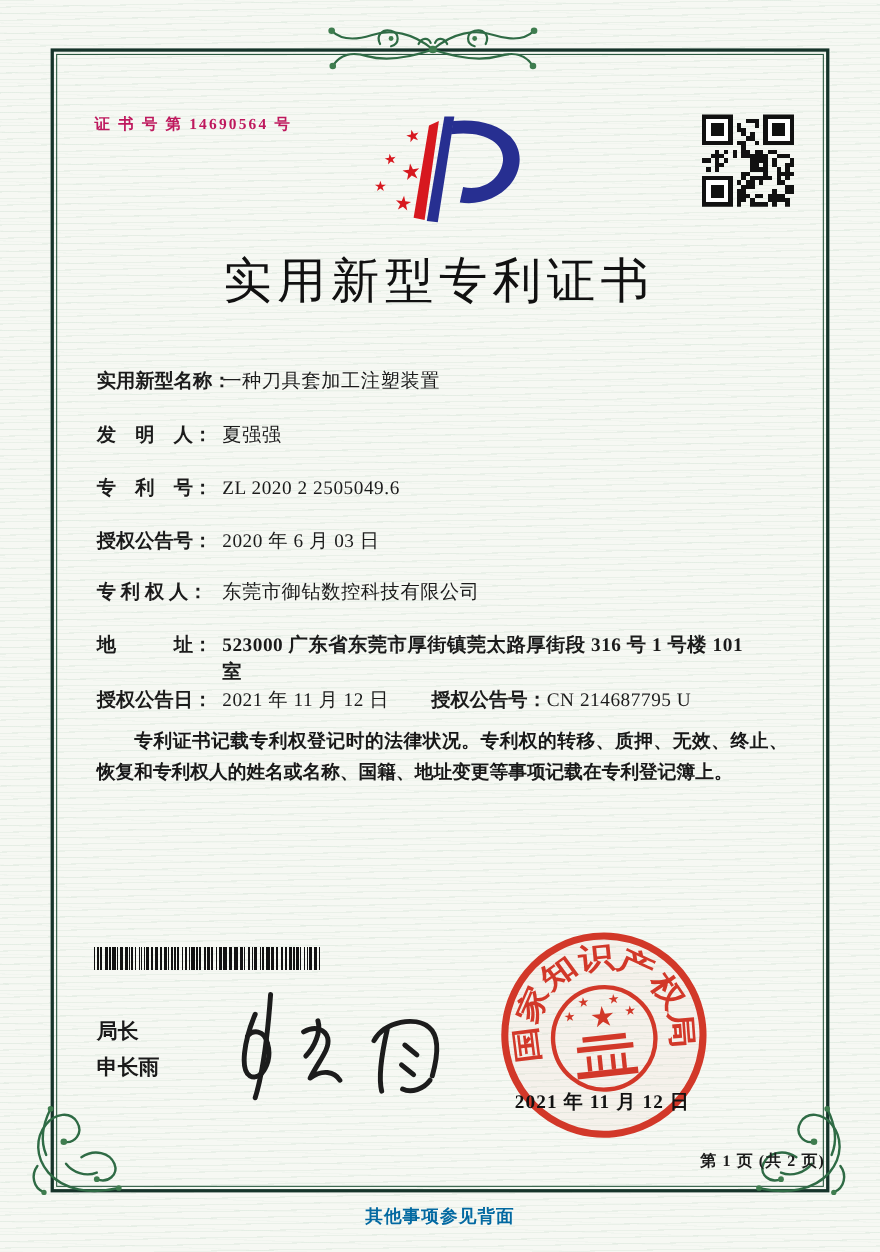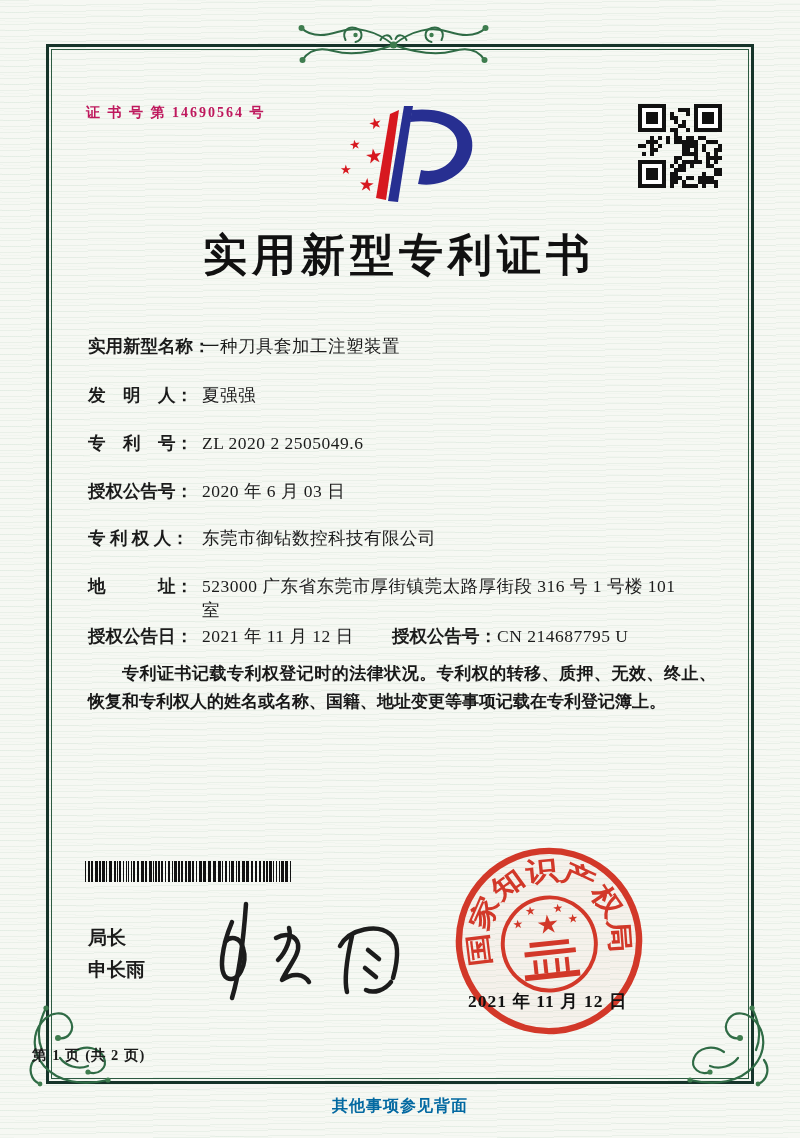--- a/index.html
+++ b/index.html
@@ -24,47 +24,47 @@
     content:"";position:absolute;inset:2px;border:1px solid #2c5a41;pointer-events:none;
   }
   .cert-no{
     position:absolute;left:86px;top:104px;font-size:14px;font-weight:700;
     letter-spacing:2px;color:#be185d;
   }
   .logo{position:absolute;left:326px;top:98px;width:156px;height:114px;}
   .qr{position:absolute;left:638px;top:104px;width:84px;height:84px;}
   .title{
     position:absolute;left:48px;top:226px;width:702px;text-align:center;
-    font-size:44px;font-weight:700;letter-spacing:5px;color:#111;
+    font-size:44px;font-weight:400;letter-spacing:5px;color:#111;
   }
   .row{position:absolute;left:88px;font-size:17.5px;line-height:24px;white-space:nowrap;}
   .row .lab{display:inline-block;width:114px;font-weight:600;vertical-align:top;}
   .row .val{display:inline-block;vertical-align:top;letter-spacing:0.5px;}
   .row.addr{white-space:normal;}
-  .row.addr .val{white-space:pre-line;max-width:500px;}
+  .row.addr .val{white-space:pre-line;max-width:500px;font-weight:bold;}
   .r1{top:334px}.r2{top:383px}.r3{top:431px}.r4{top:479px}.r5{top:526px}
   .r6{top:574px}.r7{top:624px}
   .row .val-fixed{display:inline-block;width:190px;vertical-align:top;}
   .paras{
     position:absolute;left:88px;top:660px;width:628px;
     font-size:17px;line-height:27.5px;font-weight:600;color:#181818;
     text-align:justify;
   }
   .paras p{margin:0;text-indent:2em;}
   .barcode{position:absolute;left:85px;top:861px;width:208px;height:21px;}
   .director-title{position:absolute;left:88px;top:925px;font-size:19px;font-weight:600;}
   .director-name{position:absolute;left:88px;top:957px;font-size:19px;font-weight:600;}
   .signature{position:absolute;left:192px;top:892px;width:218px;height:120px;}
   .seal{position:absolute;left:450px;top:842px;width:198px;height:198px;transform:rotate(-6deg);}
   .seal-date{
     position:absolute;left:468px;top:989px;font-size:17.5px;font-weight:700;
     letter-spacing:1px;color:#121212;z-index:4;
   }
   .page-footer{
-    position:absolute;left:32px;top:1046px;width:702px;text-align:left;
+    position:absolute;left:48px;top:1046px;width:702px;text-align:right;
     font-size:14.5px;font-weight:600;letter-spacing:1px;
   }
   .back-note{
     position:absolute;left:0;top:1096px;width:800px;text-align:center;
     font-size:16px;font-weight:600;letter-spacing:1px;color:#0369a1;
   }
   .ornament-top{position:absolute;left:50%;top:18px;transform:translateX(-53%);width:216px;height:54px;}
   .ornament-bl{position:absolute;left:16px;top:1000px;width:100px;height:92px;}
   .ornament-br{position:absolute;left:682px;top:1000px;width:100px;height:92px;transform:scaleX(-1);}
 </style>

